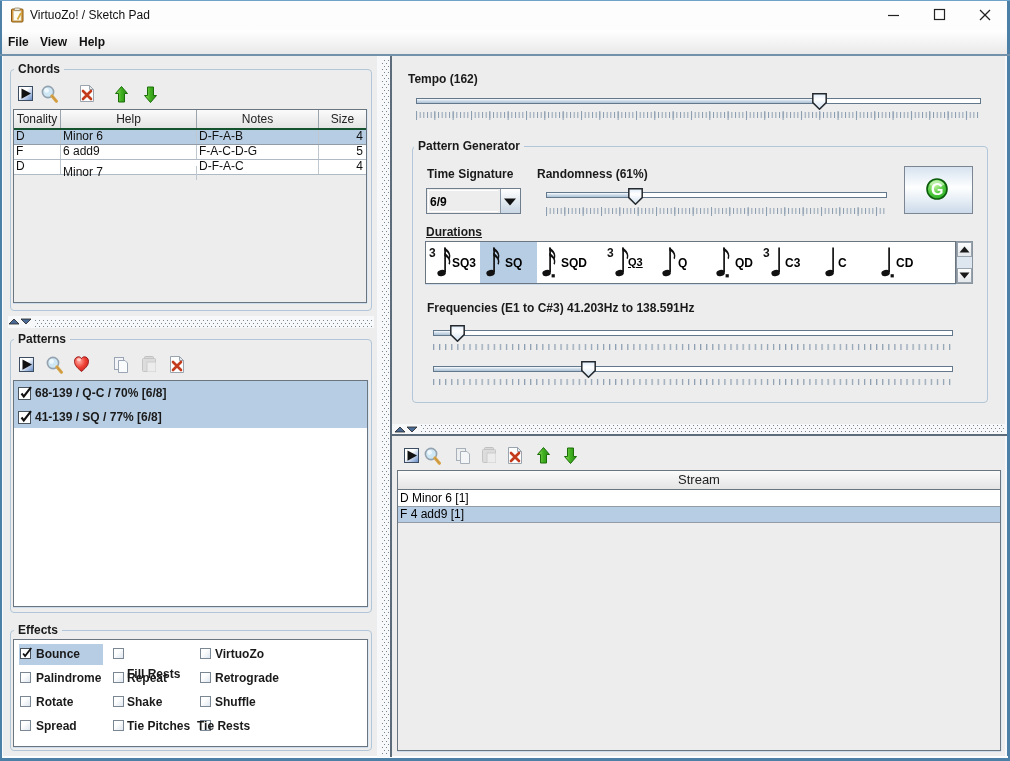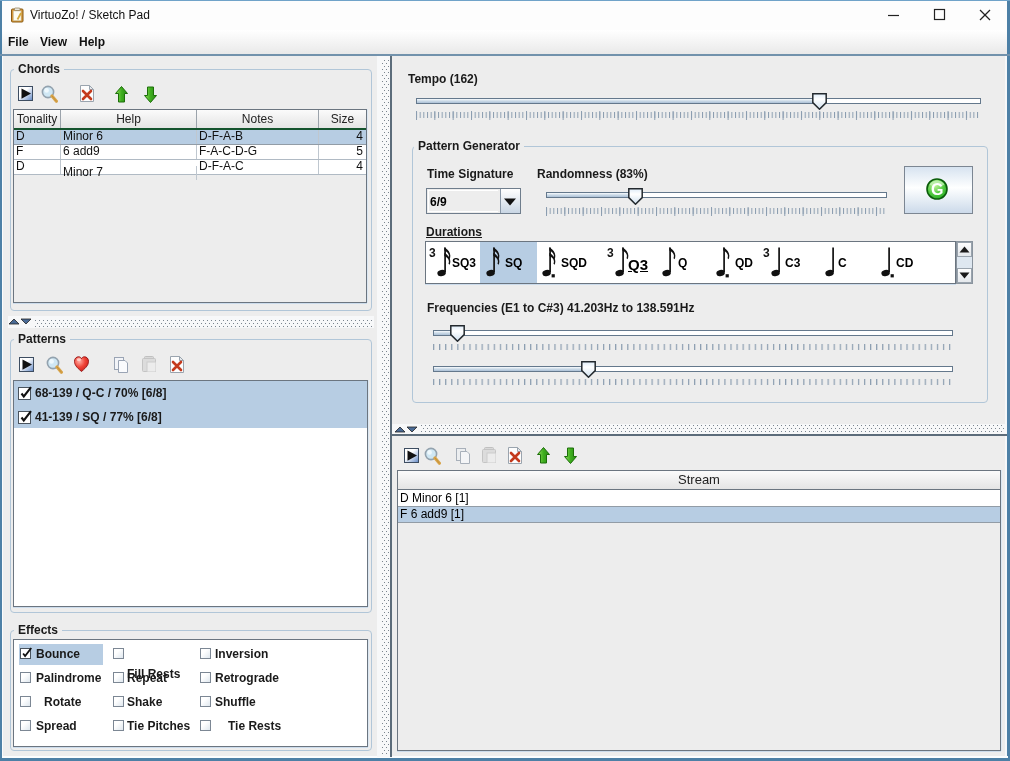--- a/index.html
+++ b/index.html
@@ -247,39 +247,39 @@
 
 <div id="effgrid">
     <div class="wcb2" style="left:20px;top:648px;"></div>
     <svg class="abs" style="left:21px;top:647px" width="12" height="12" viewBox="0 0 14 14">
       <use href="#icheck"></use>
     </svg>
     <div class="eitem" style="left:36px;top:647px;">Bounce</div>
     <div class="mcb" style="left:113px;top:648px;"></div>
     <div class="eitem" style="left:127px;top:667px;">Fill Rests</div>
     <div class="mcb" style="left:200px;top:648px;"></div>
-    <div class="eitem" style="left:215px;top:647px;">Inversion</div>
+    <div class="eitem" style="left:215px;top:647px;">VirtuoZo</div>
     <div class="mcb" style="left:20px;top:672px;"></div>
     <div class="eitem" style="left:36px;top:671px;">Palindrome</div>
     <div class="mcb" style="left:113px;top:672px;"></div>
     <div class="eitem" style="left:127px;top:671px;">Repeat</div>
     <div class="mcb" style="left:200px;top:672px;"></div>
     <div class="eitem" style="left:215px;top:671px;">Retrograde</div>
     <div class="mcb" style="left:20px;top:696px;"></div>
-    <div class="eitem" style="left:44px;top:695px;">Rotate</div>
+    <div class="eitem" style="left:36px;top:695px;">Rotate</div>
     <div class="mcb" style="left:113px;top:696px;"></div>
     <div class="eitem" style="left:127px;top:695px;">Shake</div>
     <div class="mcb" style="left:200px;top:696px;"></div>
     <div class="eitem" style="left:215px;top:695px;">Shuffle</div>
     <div class="mcb" style="left:20px;top:720px;"></div>
     <div class="eitem" style="left:36px;top:719px;">Spread</div>
     <div class="mcb" style="left:113px;top:720px;"></div>
     <div class="eitem" style="left:127px;top:719px;">Tie Pitches</div>
     <div class="mcb" style="left:200px;top:720px;"></div>
-    <div class="eitem" style="left:228px;top:719px;">Tie Rests</div>
+    <div class="eitem" style="left:197px;top:719px;">Tie Rests</div>
   </div>
 
 <div class="lbl" style="left:408px;top:72px;">Tempo (162)</div>
 <div class="track" style="left:416px;top:98px;width:565px;">
     <div class="tfill" style="width:396px;"></div>
   </div>
 <svg class="abs" style="left:812px;top:93px" width="16" height="17">
     <use href="#ithumb"></use>
   </svg>
 <svg class="abs" style="left:416px;top:111px" width="565" height="10">
@@ -291,21 +291,21 @@
         <rect x="0" y="0" width="1" height="9" fill="#8b9db0"></rect>
       </pattern>
   </defs>
   <rect width="563" height="10" fill="url(#tick1)"></rect>
     <rect width="563" height="10" fill="url(#tick1b)"></rect>
 </svg>
 
 <div class="group" style="left:412px;top:146px;width:576px;height:257px;"></div>
 <div class="gtitle" style="left:414px;top:139px;">Pattern Generator</div>
 <div class="lbl" style="left:427px;top:167px;">Time Signature</div>
-<div class="lbl" style="left:537px;top:167px;">Randomness (83%)</div>
+<div class="lbl" style="left:537px;top:167px;">Randomness (61%)</div>
 
 <div class="abs" style="left:426px;top:188px;width:95px;height:26px;border:1px solid #6f7d8c;background:#ededed;"></div>
 <div class="abs" style="left:428px;top:190px;width:70px;height:22px;border:1px solid #fff;border-right:none;"></div>
 <div class="abs b" style="left:430px;top:195px;font-size:12px;">6/9</div>
 <div class="abs" style="left:500px;top:189px;width:20px;height:24px;background:linear-gradient(#ffffff,#c9d6e4);border-left:1px solid #8a98a8;"></div>
 <svg class="abs" style="left:503px;top:198px;" width="14" height="8" viewBox="0 0 14 8">
     <polygon points="1,0.5 13,0.5 7,7.5" fill="#111"></polygon>
   </svg>
 
 <div class="track" style="left:546px;top:192px;width:341px;height:6px;">
@@ -350,21 +350,21 @@
       <path d="M8.299999999999999 7.699999999999999 C13.899999999999999 11.2 15.3 15.2 13.7 19.7 L12.5 18.7 C13.899999999999999 14.7 11.6 12.2 8.299999999999999 10.899999999999999 Z" fill="#111"></path>
       <rect x="10.6" y="29.2" width="3.2" height="3.2" fill="#111"></rect>
     </svg>
     <div class="abs b" style="left:561px;top:256px;font-size:12px;">SQD</div>
     <svg class="abs" style="left:607px;top:245px" width="26" height="36" viewBox="0 0 26 36">
       <text x="0" y="12" font-family="Liberation Sans" font-size="12" font-weight="bold" fill="#111">3</text>
       <ellipse cx="12.6" cy="28" rx="4.3" ry="3.1" fill="#111" transform="rotate(-14 12.6 28)"></ellipse>
       <line x1="16.1" y1="27" x2="16.1" y2="2.5" stroke="#111" stroke-width="1.7"></line>
       <path d="M15.3 2.1999999999999993 C20.900000000000002 5.699999999999999 22.3 9.7 20.700000000000003 14.2 L19.5 13.2 C20.900000000000002 9.2 18.6 6.699999999999999 15.3 5.3999999999999995 Z" fill="#111"></path>
     </svg>
-    <div class="abs b" style="left:628px;top:256px;font-size:15px;text-decoration:underline;">Q3</div>
+    <div class="abs b" style="left:628px;top:256px;font-size:11px;text-decoration:underline;">Q3</div>
     <svg class="abs" style="left:661px;top:245px" width="26" height="36" viewBox="0 0 26 36">
       <ellipse cx="5.6" cy="28" rx="4.3" ry="3.1" fill="#111" transform="rotate(-14 5.6 28)"></ellipse>
       <line x1="9.1" y1="27" x2="9.1" y2="2.5" stroke="#111" stroke-width="1.7"></line>
       <path d="M8.299999999999999 2.1999999999999993 C13.899999999999999 5.699999999999999 15.3 9.7 13.7 14.2 L12.5 13.2 C13.899999999999999 9.2 11.6 6.699999999999999 8.299999999999999 5.3999999999999995 Z" fill="#111"></path>
     </svg>
     <div class="abs b" style="left:678px;top:256px;font-size:12px;">Q</div>
     <svg class="abs" style="left:715px;top:245px" width="26" height="36" viewBox="0 0 26 36">
       <ellipse cx="5.6" cy="28" rx="4.3" ry="3.1" fill="#111" transform="rotate(-14 5.6 28)"></ellipse>
       <line x1="9.1" y1="27" x2="9.1" y2="2.5" stroke="#111" stroke-width="1.7"></line>
       <path d="M8.299999999999999 2.1999999999999993 C13.899999999999999 5.699999999999999 15.3 9.7 13.7 14.2 L12.5 13.2 C13.899999999999999 9.2 11.6 6.699999999999999 8.299999999999999 5.3999999999999995 Z" fill="#111"></path>
@@ -452,13 +452,13 @@
 <svg class="abs" style="left:537px;top:447px" width="13" height="17">
     <use href="#iup"></use>
   </svg>
 <svg class="abs" style="left:564px;top:447px" width="13" height="17">
     <use href="#idown"></use>
   </svg>
 
 <div class="boxed" style="left:397px;top:470px;width:604px;height:281px;background:#ededed;"></div>
 <div class="abs" style="left:398px;top:471px;width:602px;height:19px;background:linear-gradient(#fbfbfb,#e4e4e4);border-bottom:1px solid #6b7580;font-size:13px;color:#222;text-align:center;line-height:18px;">Stream</div>
 <div class="abs" style="left:398px;top:490px;width:602px;height:17px;background:#fff;border-bottom:1px solid #929ca6;font-size:12px;line-height:16px;padding-left:2px;">D Minor 6 [1]</div>
-<div class="abs" style="left:398px;top:507px;width:602px;height:16px;background:#b7cde3;border-bottom:1px solid #929ca6;font-size:12px;line-height:14px;padding-left:2px;">F 6 add9 [1]</div>
+<div class="abs" style="left:398px;top:507px;width:602px;height:16px;background:#b7cde3;border-bottom:1px solid #929ca6;font-size:12px;line-height:14px;padding-left:2px;">F 4 add9 [1]</div>
 
 </body></html>

